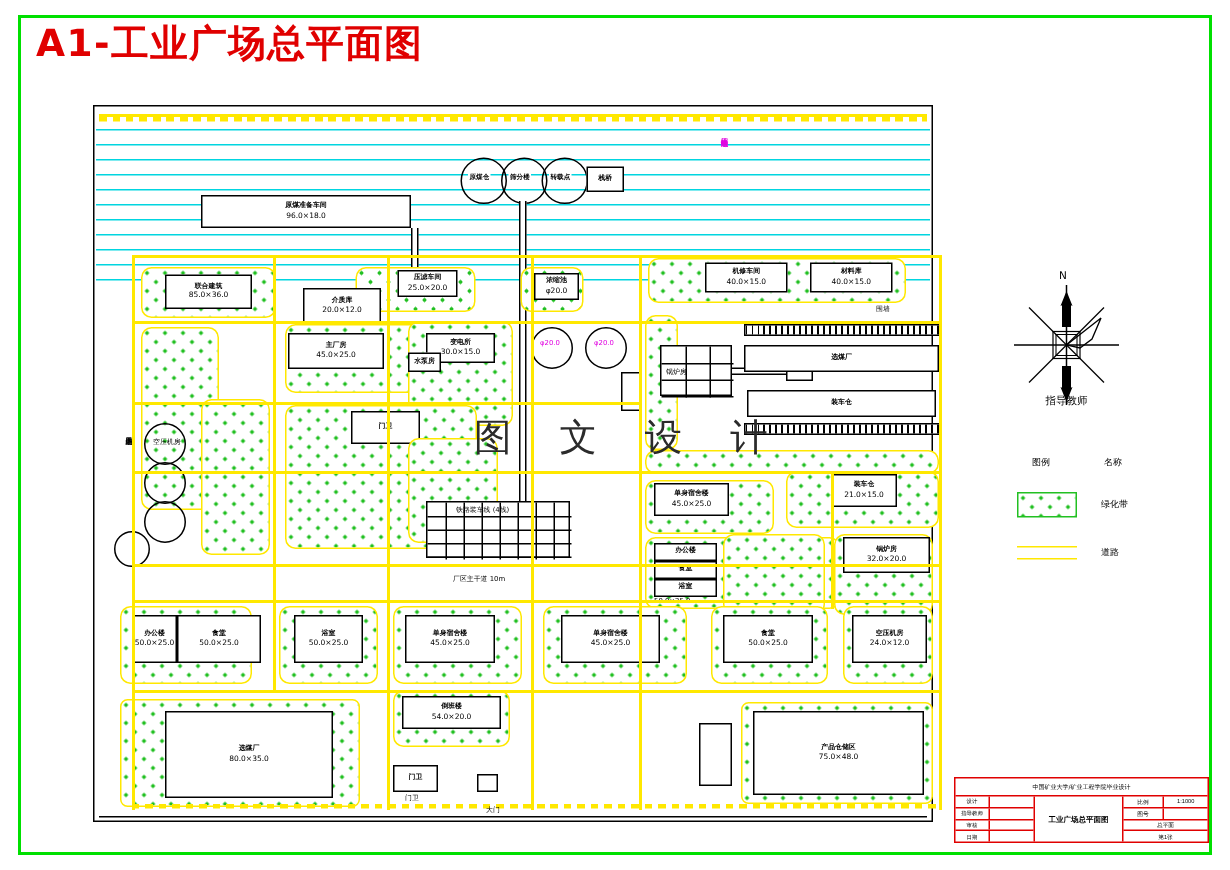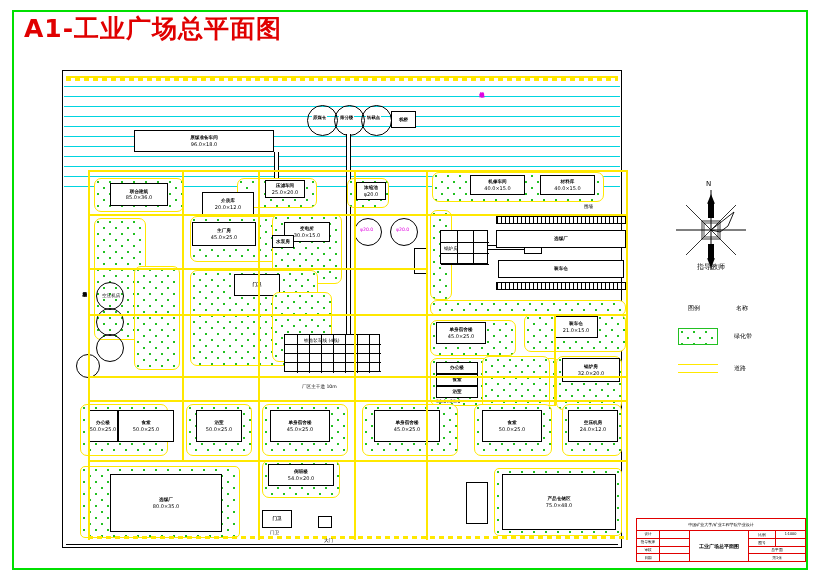--- a/index.html
+++ b/index.html
@@ -378,20 +378,21 @@
     <div class="road-h" style="left:26px;top:244px;width:538px;"></div>
     <div class="road-h" style="left:26px;top:306px;width:538px;"></div>
     <div class="road-h" style="left:26px;top:330px;width:538px;"></div>
     <div class="road-h" style="left:26px;top:390px;width:538px;"></div>
     <div class="road-dash-h" style="left:26px;top:466px;width:538px;"></div>
 
     <div style="position:absolute;left:4px;top:474px;width:552px;height:0;border-top:1.5px solid #000;"></div>
     <div class="lbl" style="left:262px;top:468px;">大门</div>
   </div>
 
+  <div class="watermark">图 文 设 计</div>
 
   <div class="windrose">
     <svg width="86" height="96" viewBox="0 0 86 96">
       <line x1="43" y1="8" x2="43" y2="88" stroke="#000" stroke-width="1"></line>
       <line x1="8" y1="48" x2="78" y2="48" stroke="#000" stroke-width="1"></line>
       <line x1="18" y1="23" x2="68" y2="73" stroke="#000" stroke-width="0.8"></line>
       <line x1="68" y1="23" x2="18" y2="73" stroke="#000" stroke-width="0.8"></line>
       <polygon points="43,12 47,22 43,20 39,22" fill="#000"></polygon>
       <rect x="40" y="20" width="6" height="16" fill="#000"></rect>
       <rect x="40" y="62" width="6" height="16" fill="#000"></rect>

